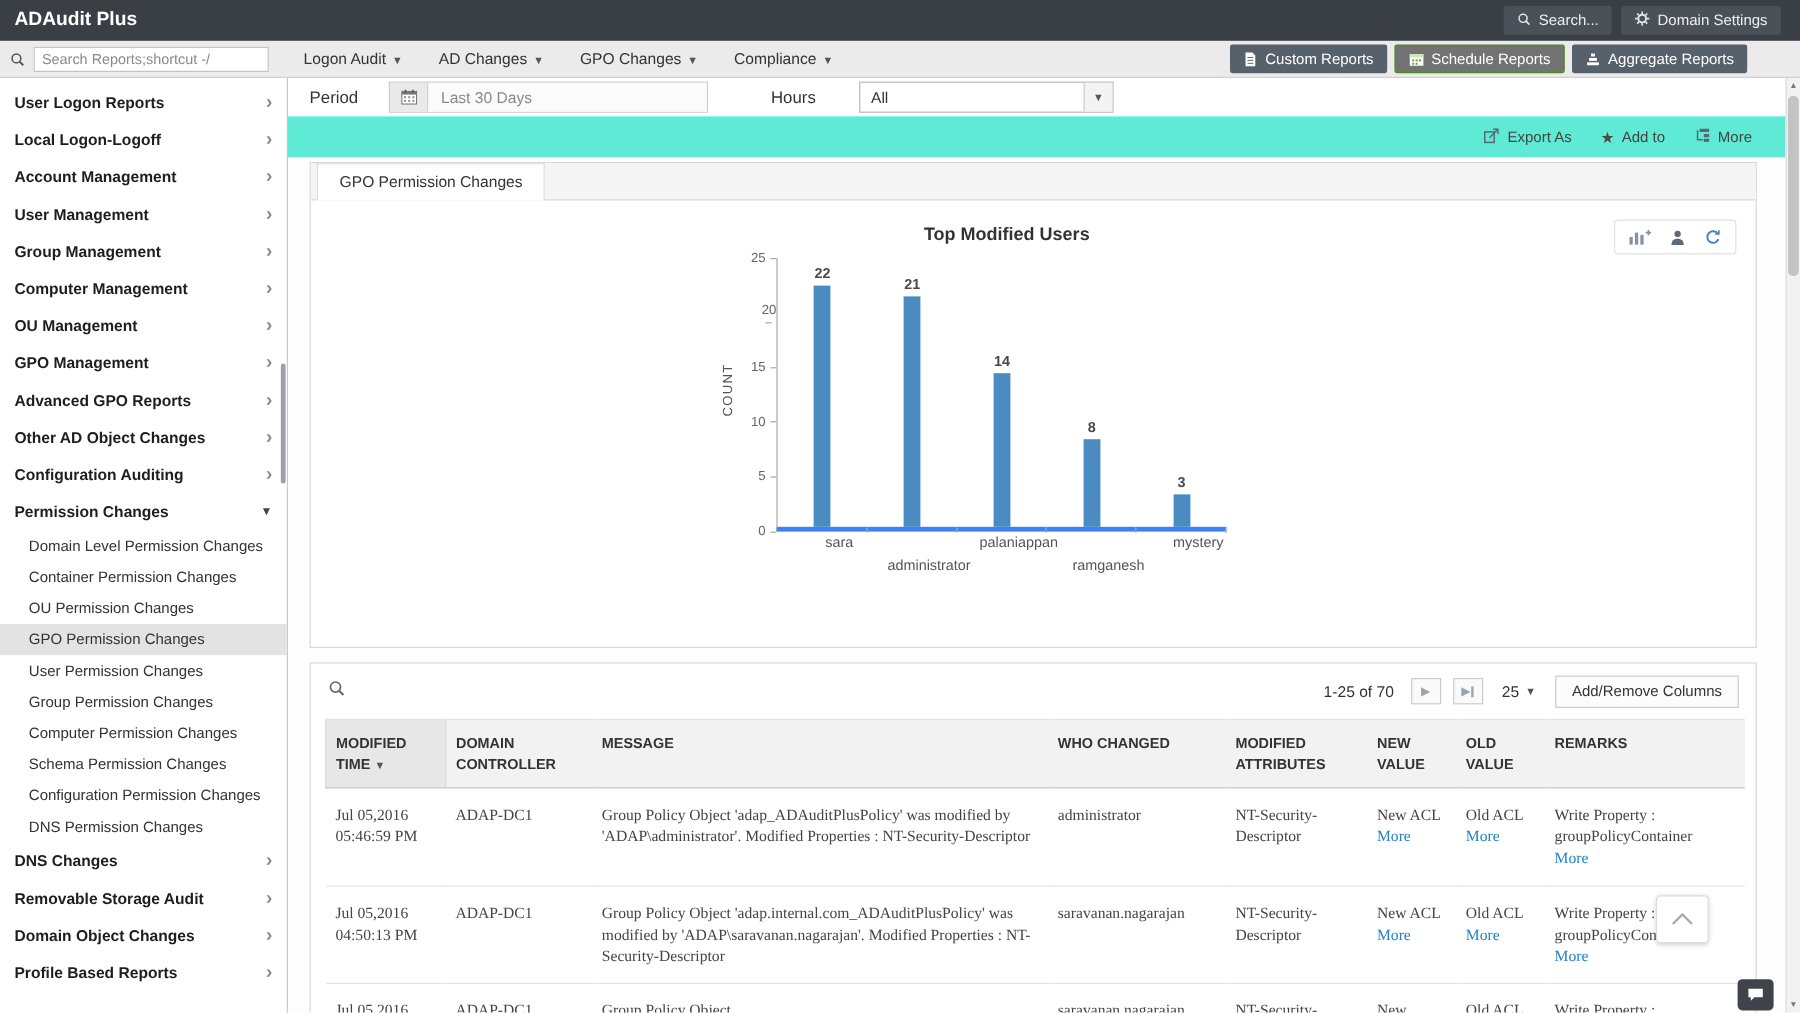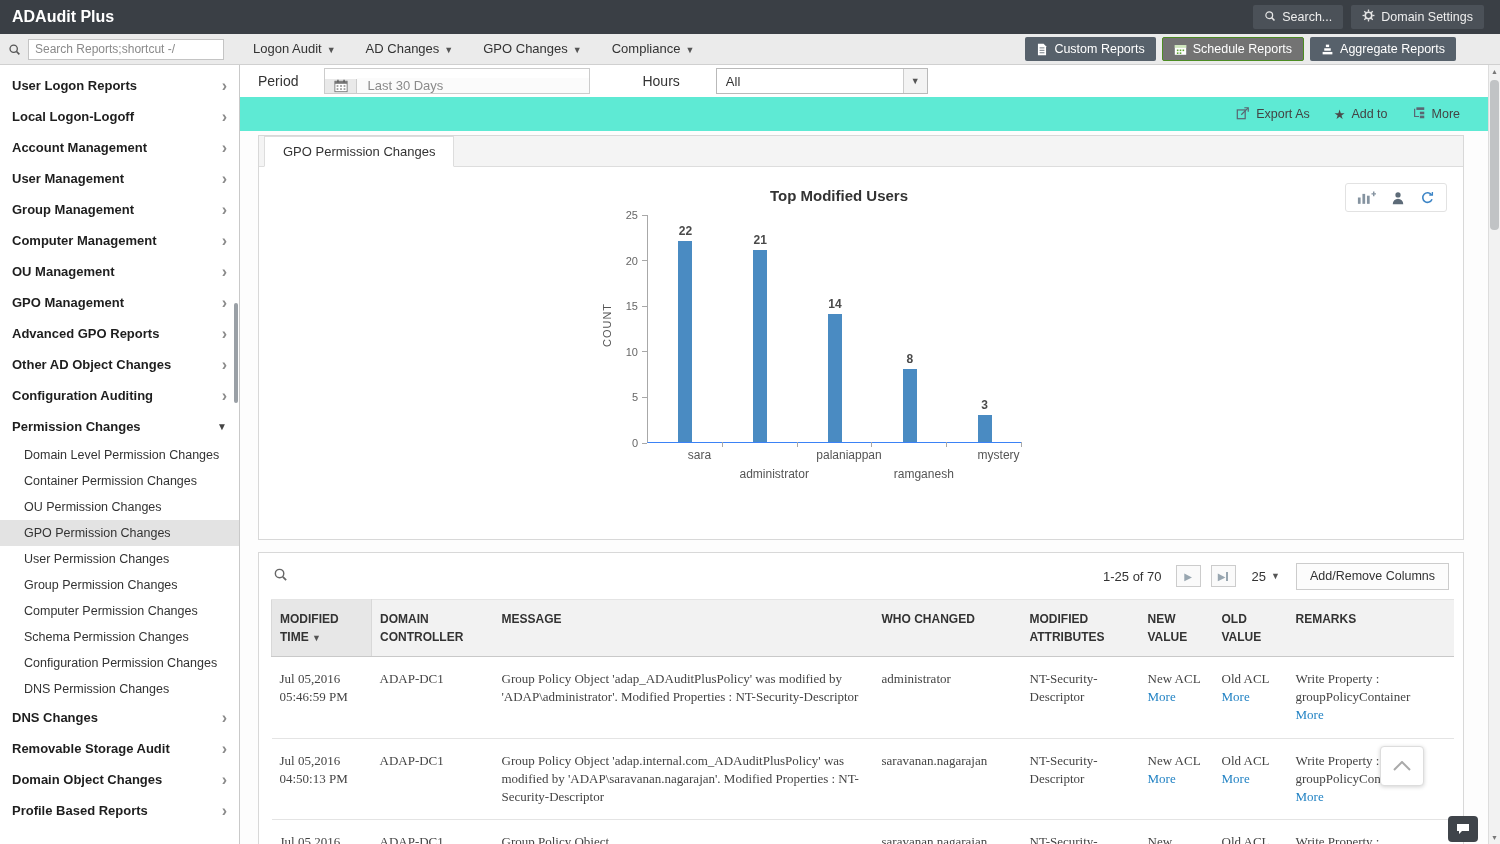--- a/index.html
+++ b/index.html
@@ -36,21 +36,21 @@
   .chev{color:#8a8a8a;font-size:16px;line-height:1;}
   .caret-down{color:#444;font-size:10px;}
   .sb-child{height:26px;display:flex;align-items:center;padding-left:24px;font-size:12.5px;color:#333;cursor:pointer;}
   .sb-child.selected{background:#e3e3e3;}
   .sb-scroll{position:absolute;right:1px;top:238px;width:4px;height:100px;background:#9aa0a6;border-radius:2px;}
 
   
   .main{position:absolute;left:240px;top:65px;right:12px;bottom:0;background:#fdfdfd;overflow:hidden;}
   .filter-band{height:32px;display:flex;align-items:center;padding-left:18px;background:#fff;}
   .filter-label{font-size:14px;color:#333;margin-right:26px;}
-  .period-group{display:flex;height:26px;border:1px solid #ccc;cursor:pointer;align-items:flex-end;}
+  .period-group{display:flex;height:26px;border:1px solid #ccc;cursor:pointer;}
   .cal-btn{width:32px;background:#e9e9e9;border-right:1px solid #ccc;display:flex;align-items:center;justify-content:center;}
   .period-field{width:232px;background:#fbfbfb;display:flex;align-items:center;padding-left:10px;font-size:13px;color:#8a8a8a;}
   .hours-label{margin-left:52px;margin-right:0;}
   .select{width:212px;height:26px;border:1px solid #b9b9b9;background:#fff;display:flex;align-items:center;margin-left:36px;cursor:pointer;}
   .select .val{flex:1;padding-left:9px;font-size:13px;color:#333;}
   .select .dd{width:24px;height:100%;border-left:1px solid #ccc;background:#f3f3f3;display:flex;align-items:center;justify-content:center;color:#555;font-size:9px;}
   .actions-row{height:34px;display:flex;align-items:center;justify-content:flex-end;gap:24px;padding-right:28px;background:#5eead4;font-size:12.5px;color:#444;}
   .action{display:flex;align-items:center;gap:6px;cursor:pointer;}
   .star{font-size:13px;color:#4a4a4a;line-height:1;}
 
@@ -59,21 +59,21 @@
   .report-card{margin-top:4px;}
   .tabstrip{height:31px;background:#f4f4f4;border-bottom:1px solid #ddd;display:flex;align-items:flex-end;}
   .tab{margin-left:5px;height:31px;line-height:30px;background:#fff;border:1px solid #ddd;border-bottom:1px solid #fff;padding:0 18px;font-size:13px;color:#333;position:relative;top:1px;cursor:pointer;}
 
   
   .chart-zone{position:relative;height:372px;}
   .chart-title{position:absolute;top:20px;left:330px;width:500px;text-align:center;font-size:15px;font-weight:bold;color:#333;}
   .chart-tools{position:absolute;top:16px;right:16px;display:flex;gap:15px;align-items:center;border:1px solid #e2e2e2;border-radius:3px;padding:6px 11px;background:#fff;}
   .chart-tools span{display:flex;align-items:center;cursor:pointer;}
   .plot-wrap{position:absolute;left:388px;top:48px;}
-  .plot{position:relative;width:375px;height:228px;border-left:1px solid #a8a8a8;border-bottom:1px solid #3b82f6;display:flex;align-items:flex-start;}
+  .plot{position:relative;width:375px;height:228px;border-left:1px solid #a8a8a8;border-bottom:4px solid #3b82f6;display:flex;align-items:flex-start;}
   .bar-group{position:relative;width:75px;height:100%;display:flex;flex-direction:column;align-items:center;justify-content:flex-end;}
   .bar-group::after{content:"";position:absolute;right:0;bottom:-5px;width:1px;height:5px;background:#a8a8a8;}
   .bar{width:14px;}
   .bar-value{font-size:12px;font-weight:bold;color:#4a4a4a;margin-bottom:3px;}
   .bar-xlabel{position:absolute;top:100%;margin-top:6px;font-size:12px;color:#555;white-space:nowrap;margin-left:28px;}
   .bar-xlabel.low{margin-top:25px;}
   .yticks{position:absolute;left:-40px;top:0;height:228px;width:40px;}
   .ytick{position:absolute;right:0;transform:translateY(50%);font-size:11px;color:#666;display:flex;align-items:center;gap:4px;}
   .ytick .mark{width:5px;height:1px;background:#a8a8a8;display:inline-block;}
   .ylabel{position:absolute;left:-62px;top:104px;transform:rotate(-90deg);font-size:11px;color:#555;letter-spacing:1px;}
@@ -368,21 +368,21 @@
               <span class="mark"></span>
             </div>
             <div class="ytick" style="bottom: 91.2px;">
               <span>10</span>
               <span class="mark"></span>
             </div>
             <div class="ytick" style="bottom: 136.8px;">
               <span>15</span>
               <span class="mark"></span>
             </div>
-            <div class="ytick" style="bottom: 182.4px;">
+            <div class="ytick" style="bottom: 182.4px; flex-direction: column;">
               <span>20</span>
               <span class="mark"></span>
             </div>
             <div class="ytick" style="bottom: 228px;">
               <span>25</span>
               <span class="mark"></span>
             </div>
           </div>
         <div class="plot">
             <div class="bar-group">

